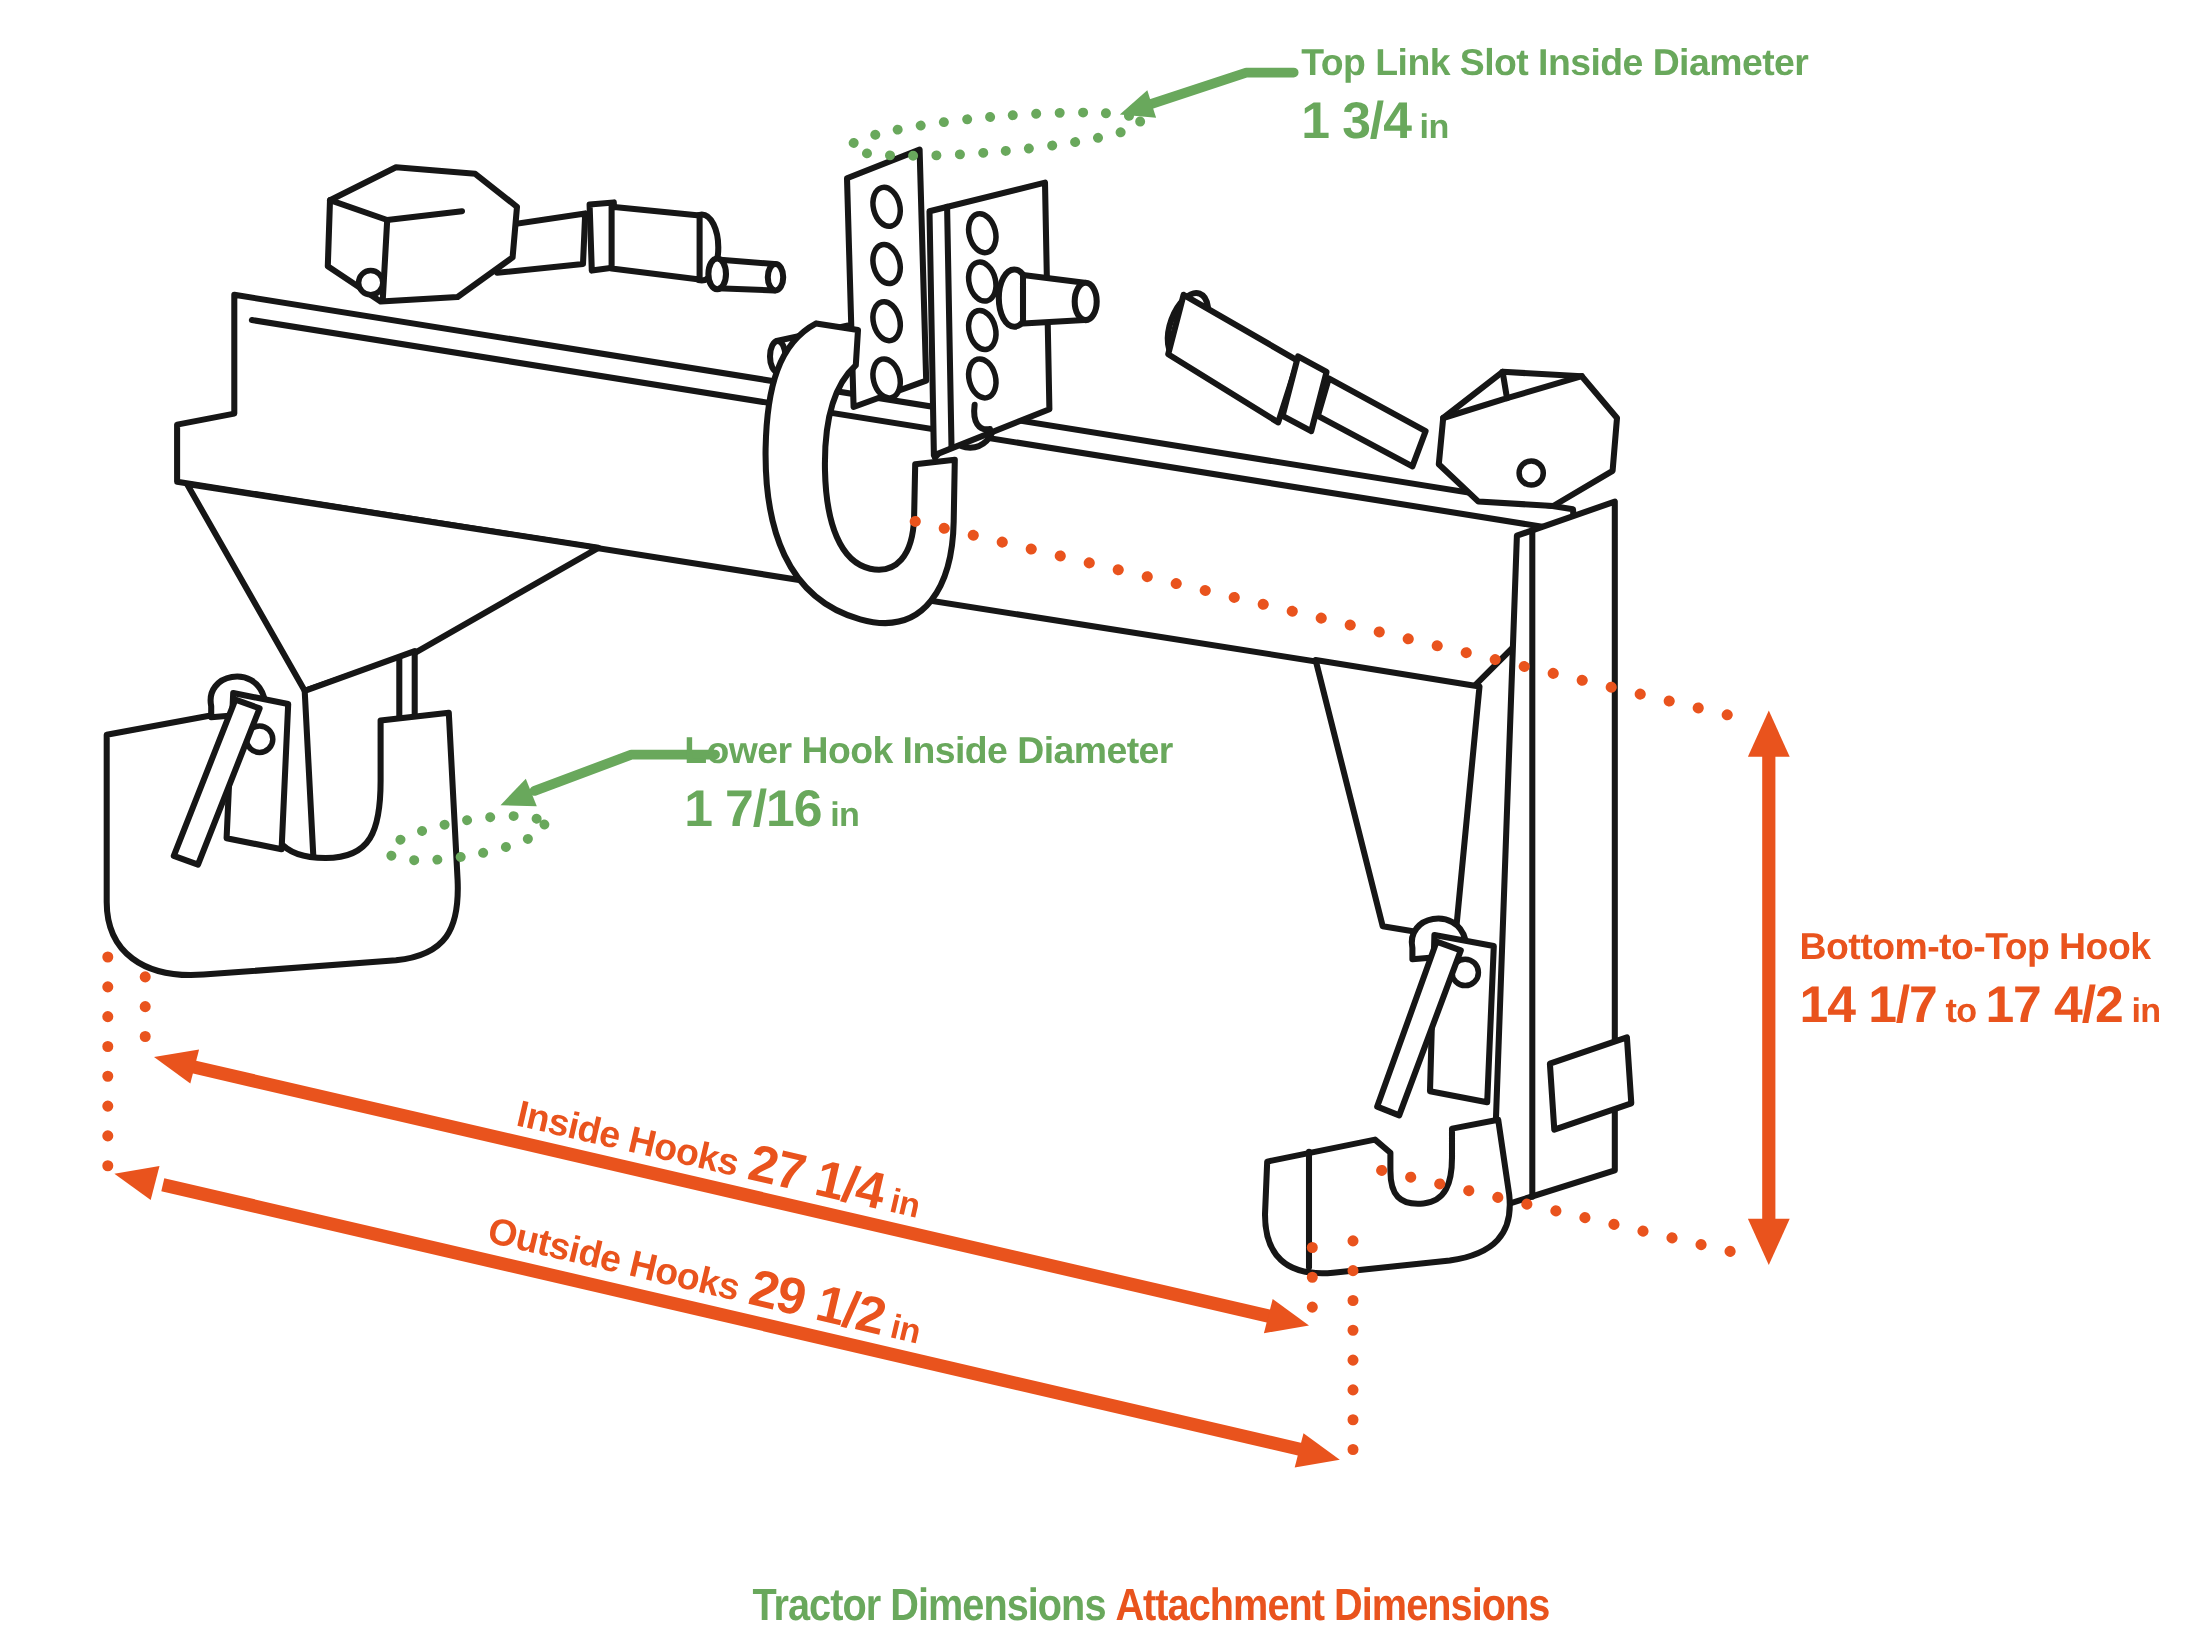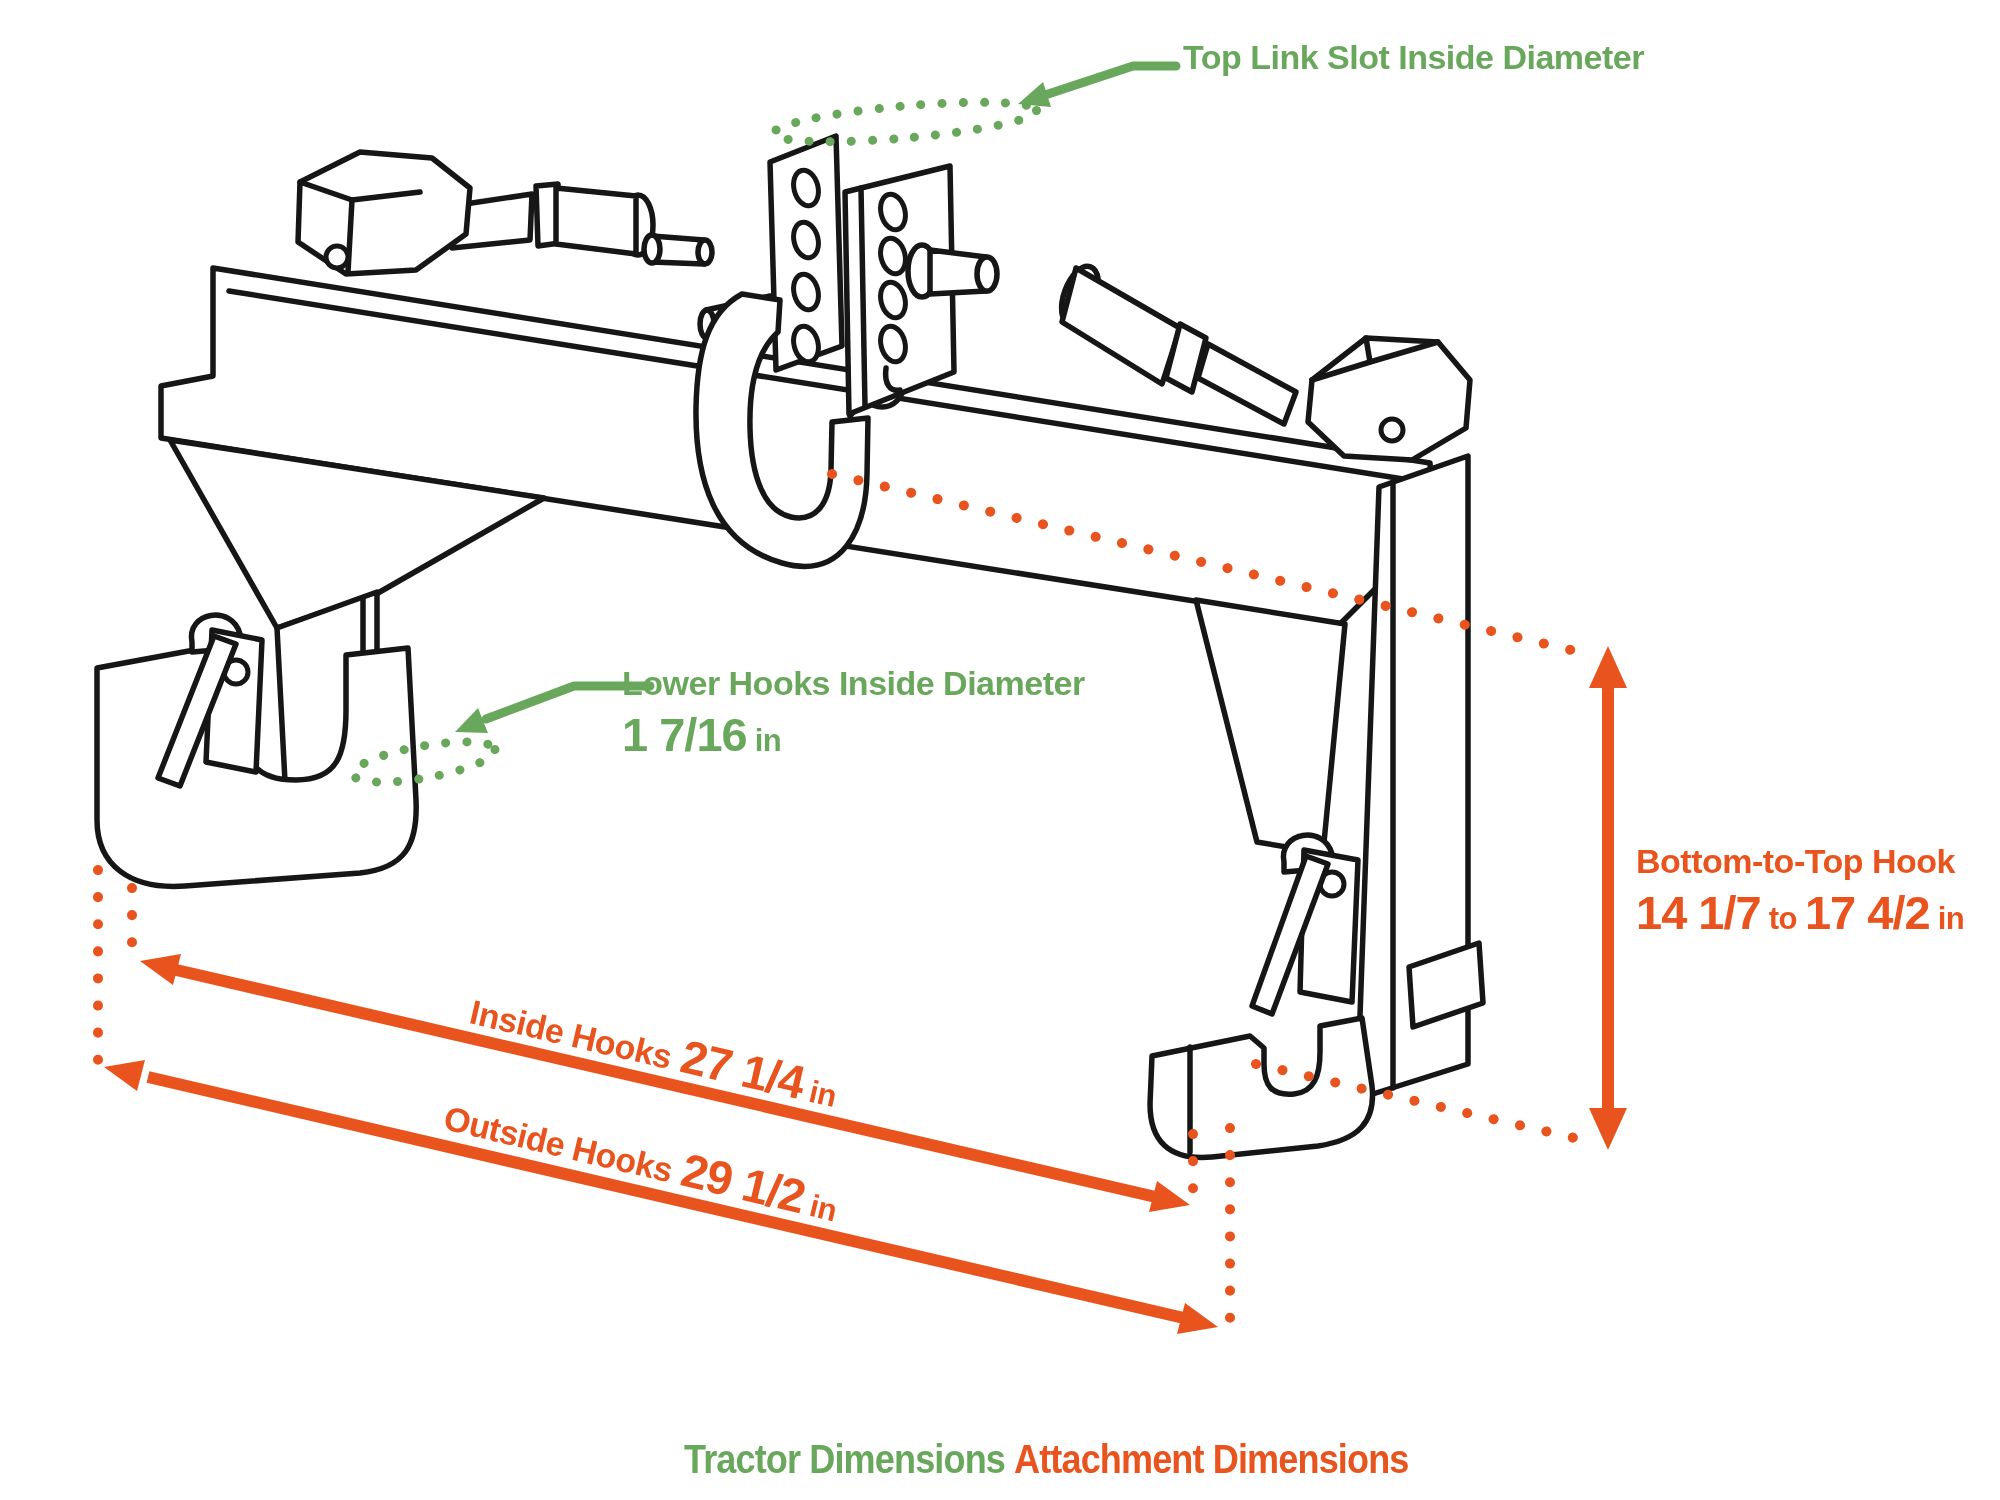--- a/index.html
+++ b/index.html
@@ -198,24 +198,27 @@
       <g>
         <path class="o-line" d="M 148 1077 L 1188 1319"></path>
         <polygon class="o-head" points="104,1067 137,1091 145,1060"></polygon>
         <polygon class="o-head" points="1218,1327 1177,1334 1185,1303"></polygon>
       </g>
     </g>
   </svg>
 
   <div class="label green-t" style="left:1183px;top:38px;">
     <div class="t-label">Top Link Slot Inside Diameter</div>
+    <div class="line2">
+      <span class="t-big">1 3/4</span><span class="t-unit ml2">in</span>
+    </div>
   </div>
 
   <div class="label green-t" style="left:622px;top:664px;">
-    <div class="t-label">Lower Hooks Inside Diameter</div>
+    <div class="t-label">Lower Hook Inside Diameter</div>
     <div class="line2">
       <span class="t-big">1 7/16</span><span class="t-unit ml2">in</span>
     </div>
   </div>
 
   <div class="label orange-t" style="left:1636px;top:842px;">
     <div class="t-label">Bottom-to-Top Hook</div>
     <div class="line2">
       <span class="t-big">14 1/7</span><span class="t-unit ml2">to</span><span class="t-big ml2">17 4/2</span><span class="t-unit ml2">in</span>
     </div>

